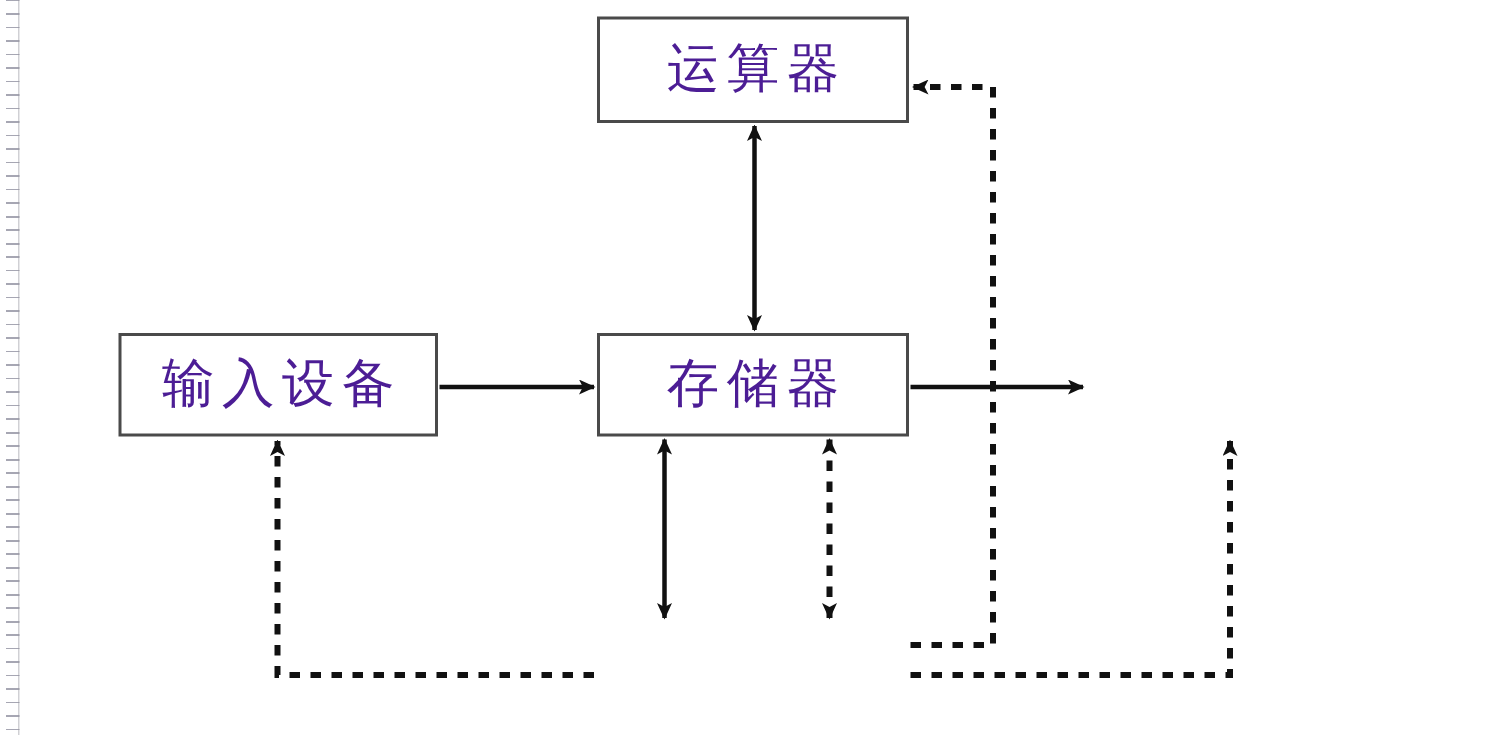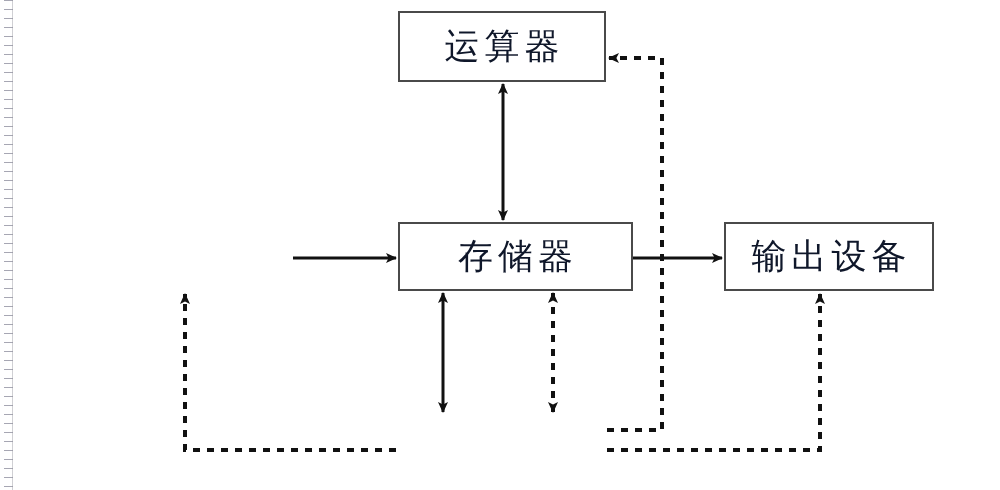--- a/index.html
+++ b/index.html
@@ -31,21 +31,21 @@
     background: #ffffff;
     display: flex;
     align-items: center;
     justify-content: center;
     z-index: 5;
   }
   .node-label {
     font-family: "DejaVu Serif", "Liberation Serif", serif;
     font-size: 35px;
     line-height: 1;
-    color: #0f172a;
+    color: #4c1d95;
     letter-spacing: 5px;
     text-indent: 5px;
     white-space: nowrap;
   }
   .scan-ruler {
     position: absolute;
     left: 4px;
     top: 0;
     width: 9px;
     height: 490px;
@@ -122,23 +122,23 @@
 
     <g>
       <path d="M607,450 L820,450 L820,294" fill="none" stroke="#111111" stroke-width="4" stroke-dasharray="7 7" marker-end="url(#ah-generic)"></path>
     </g>
   </svg>
 
   <div class="node-box" style="left:398px; top:11px; width:208px; height:71px;">
     <span class="node-label">运算器</span>
   </div>
 
+  <div class="node-box" style="left:79px; top:222px; width:213px; height:69px;">
+    <span class="node-label">输入设备</span>
+  </div>
 
-  <div class="node-box" style="left:398px; top:222px; width:235px; height:69px;">
+  <div class="node-box" style="left:398px; top:222px; width:208px; height:69px;">
     <span class="node-label">存储器</span>
   </div>
 
-  <div class="node-box" style="left:724px; top:222px; width:210px; height:69px;">
-    <span class="node-label">输出设备</span>
-  </div>
 
 
 </div>
 
 </body></html>

